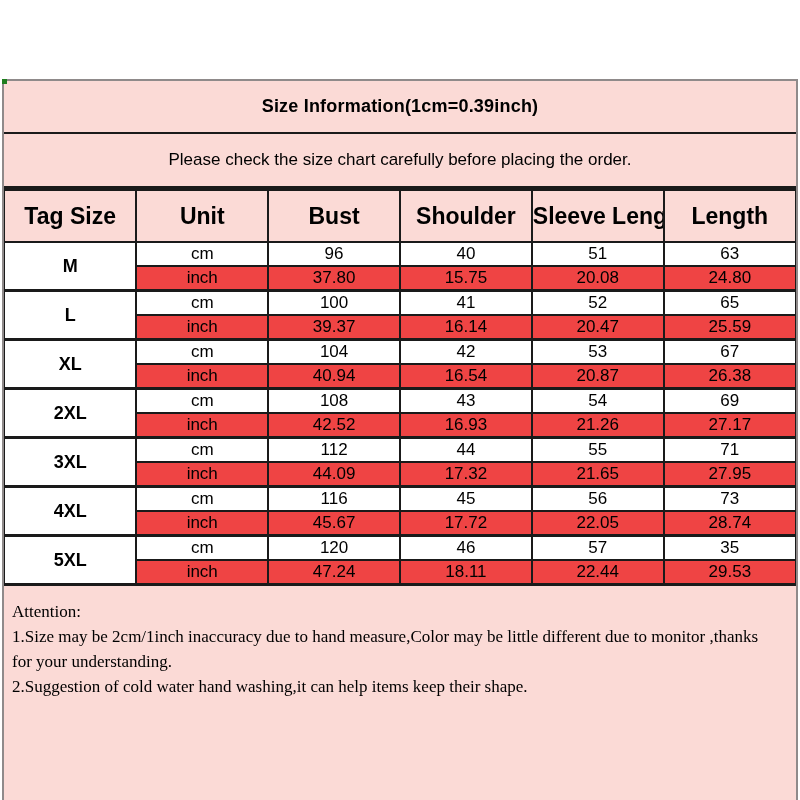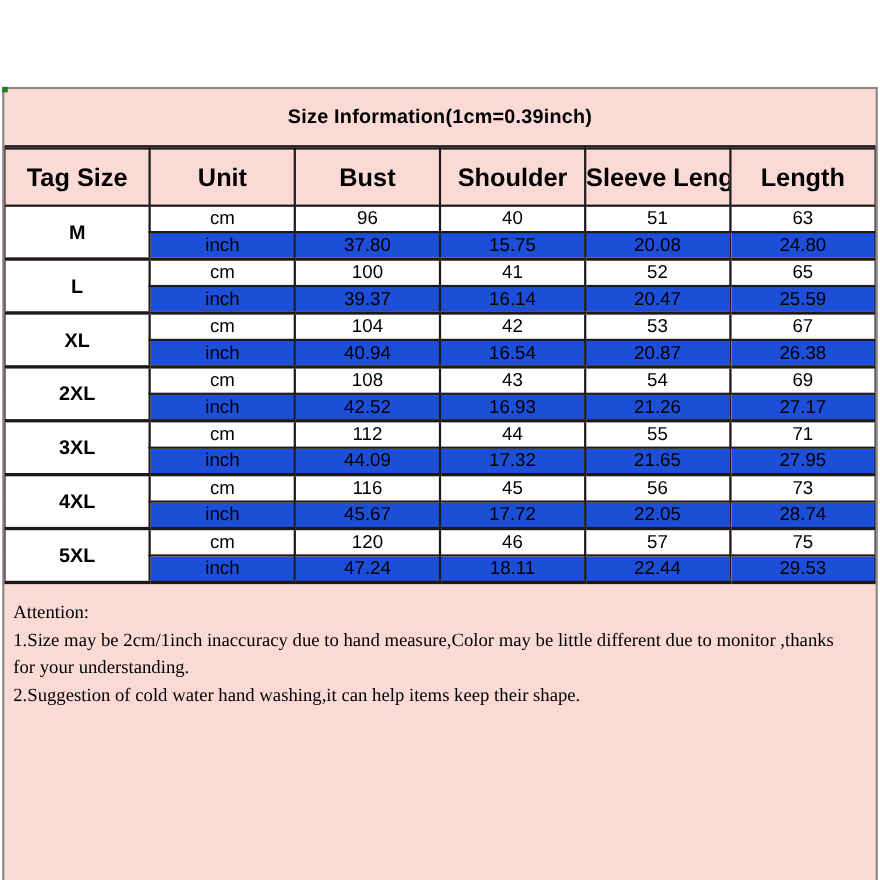--- a/index.html
+++ b/index.html
@@ -53,21 +53,21 @@
     white-space: nowrap;
   }
   .size-table th {
     height: 50px;
     font-size: 23px;
     font-weight: bold;
     background: #fbdad6;
   }
   .size-table td { height: 22px; font-size: 17px; }
   .size-table tr.row-cm td { background: #ffffff; }
-  .size-table tr.row-inch td { background: #1d4ed8; border-bottom-width: 3px; }
+  .size-table tr.row-inch td { background: #ef4444; border-bottom-width: 3px; }
   .size-table td.tag-cell {
     background: #ffffff;
     font-weight: bold;
     font-size: 18px;
     border-bottom-width: 3px;
   }
   
   .size-table th:first-child, .size-table td:first-child { border-left-width: 1px; }
   .size-table th:last-child,  .size-table td:last-child  { border-right-width: 1px; margin-left: 28px; }
 
@@ -80,20 +80,21 @@
 </style>
 </head>
 <body>
 
 <div class="page">
   <div class="size-sheet">
     <div class="corner-artifact"></div>
 
     <div class="title-section">Size Information(1cm=0.39inch)</div>
 
+    <div class="subtitle-section">Please check the size chart carefully before placing the order.</div>
 
     <table class="size-table">
       <thead>
         <tr>
           <th>Tag Size</th>
           <th>Unit</th>
           <th>Bust</th>
           <th>Shoulder</th>
           <th>Sleeve Length</th>
           <th>Length</th>
@@ -189,21 +190,21 @@
             <td>17.72</td>
             <td>22.05</td>
             <td>28.74</td>
           </tr>
           <tr class="row-cm">
             <td class="tag-cell" rowspan="2">5XL</td>
             <td>cm</td>
             <td>120</td>
             <td>46</td>
             <td>57</td>
-            <td>75</td>
+            <td>35</td>
           </tr>
           <tr class="row-inch">
             <td>inch</td>
             <td>47.24</td>
             <td>18.11</td>
             <td>22.44</td>
             <td>29.53</td>
           </tr>
         </tbody>
     </table>

